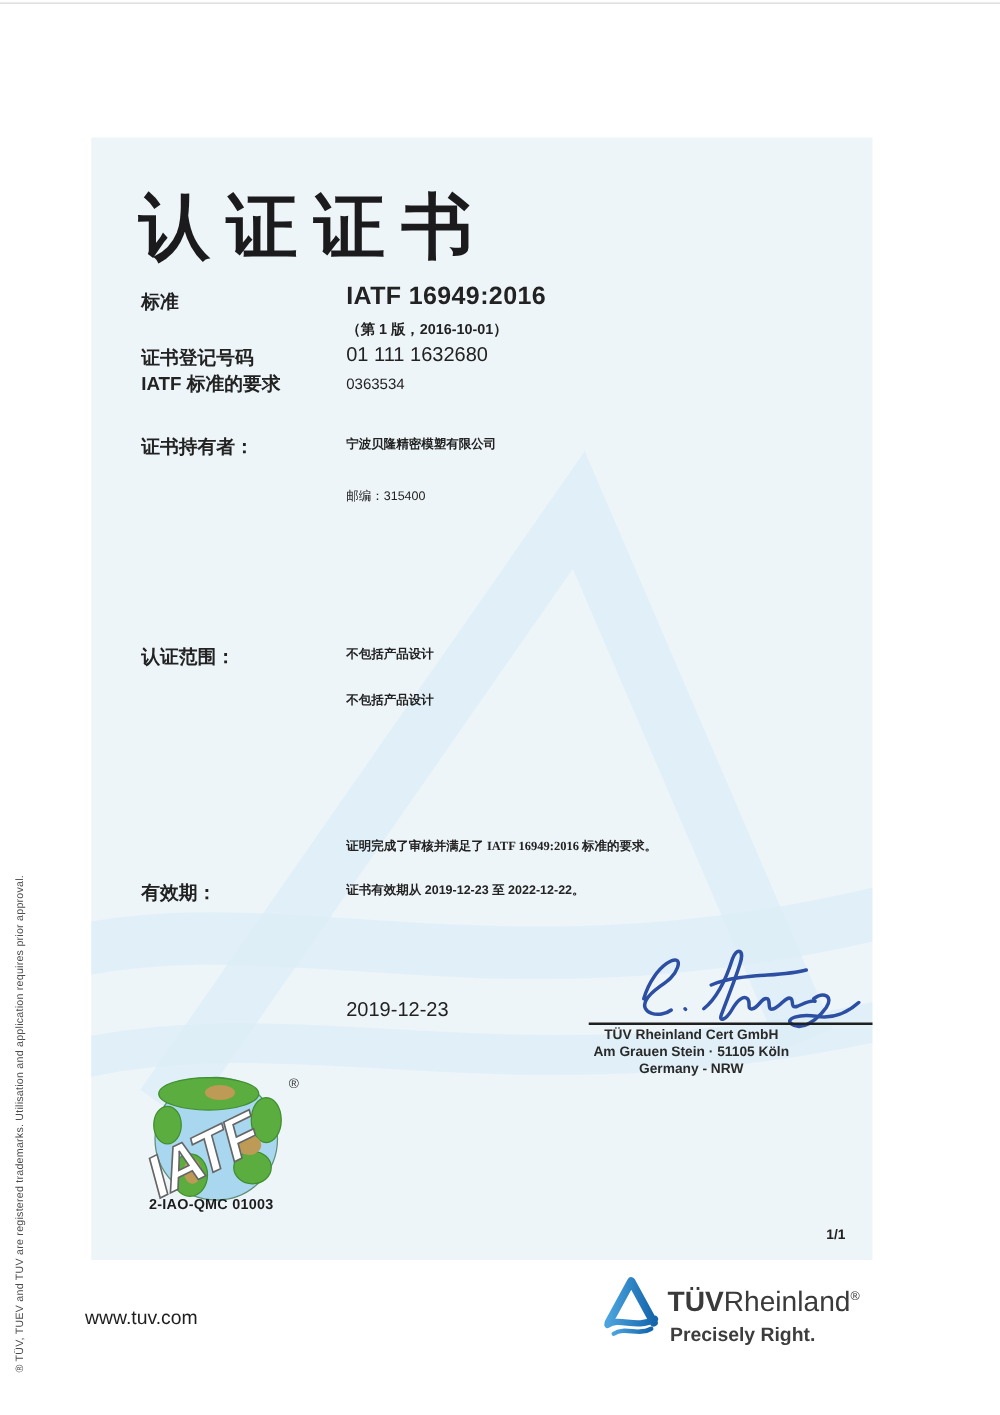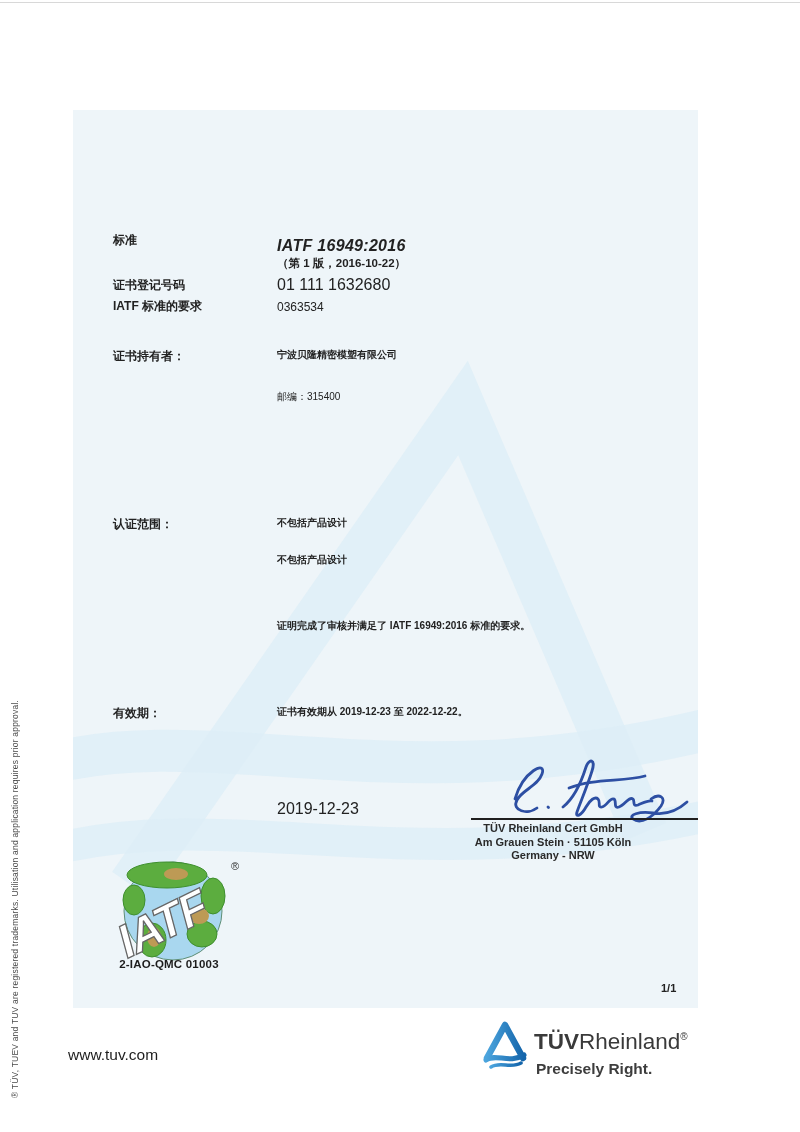--- a/index.html
+++ b/index.html
@@ -13,35 +13,35 @@
     transform:rotate(-90deg); font-size:8.5px; color:#4a4a4a; letter-spacing:.2px; white-space:nowrap; }
 
   
   .paper { position:absolute; left:73px; top:110px; width:625px; height:898px;
     background:#eef5f9; overflow:hidden; }
   .wm { position:absolute; left:0; top:0; pointer-events:none; }
 
   .title { position:absolute; left:38px; top:44px; font-size:57px; line-height:1;
     font-weight:bold; letter-spacing:13px; color:#1b1b1d; }
 
-  .lbl { position:absolute; left:40px; font-size:12px; font-weight:600; color:#222; }
+  .lbl { position:absolute; left:40px; font-size:15px; font-weight:600; color:#222; }
   .val { position:absolute; left:204px; font-size:10px; font-weight:600; color:#222; }
 
-  .std-val { top:127px; font-size:16px; font-weight:bold; letter-spacing:.3px;font-style:italic; }
+  .std-val { top:116px; font-size:20px; font-weight:bold; letter-spacing:.3px; }
   .std-ed  { top:146px; font-size:11.5px; font-weight:bold; }
   .reg-lbl { top:167px; } .reg-val { top:166px; font-size:16px; font-weight:500; }
   .iatf-lbl{ top:188px; } .iatf-val{ top:190px; font-size:12px; font-weight:400; }
   .holder-lbl { top:238px; }
   .holder-name { top:238px; font-weight:bold; }
   .holder-addr { top:259px; font-weight:500; }
   .holder-post { top:280px; font-weight:500; }
   .scope-lbl { top:406px; }
   .scope-1 { top:406px; font-weight:bold; }
   .scope-2 { top:443px; font-weight:600; }
-  .statement { top:509px; font-weight:600; }
+  .statement { top:560px; font-weight:600;font-family:Liberation Serif, serif; }
   .valid-lbl { top:595px; }
   .valid-val { top:595px; }
   .issue-date { top:690px; font-size:16px; font-weight:500; }
 
   .sig-svg { position:absolute; left:428px; top:645px; }
   .sig-line { position:absolute; left:398px; top:708px; width:228px; height:2px; background:#1f1f1f; }
   .issuer { position:absolute; left:350px; top:712px; width:260px; text-align:center;
     font-size:11px; line-height:13.5px; font-weight:600; color:#2a2a2a; }
 
   .iatf-logo { position:absolute; left:30px; top:744px; }
@@ -68,24 +68,25 @@
   <div class="paper">
 
     <svg class="wm" width="625" height="898" viewBox="0 0 625 898">
       <g fill="none" stroke="#dcedf7" stroke-opacity="0.75">
         <path d="M 58,775 L 390,298 L 572,722" stroke-width="46"></path>
         <path d="M -30,655 C 150,608 330,700 660,613" stroke-width="42"></path>
         <path d="M -30,742 C 160,690 340,778 660,700" stroke-width="32"></path>
       </g>
     </svg>
 
+    <div class="title">认证证书</div>
 
     <div class="lbl" style="top:122px">标准</div>
     <div class="val std-val">IATF 16949:2016</div>
-    <div class="val std-ed">（第 1 版，2016-10-22）</div>
+    <div class="val std-ed">（第 1 版，2016-10-01）</div>
 
     <div class="lbl reg-lbl">证书登记号码</div>
     <div class="val reg-val">01 111 1632680</div>
 
     <div class="lbl iatf-lbl">IATF 标准的要求</div>
     <div class="val iatf-val">0363534</div>
 
     <div class="lbl holder-lbl">证书持有者：</div>
     <div class="val holder-name">宁波贝隆精密模塑有限公司</div>
     <div class="val holder-post">邮编：315400</div>

